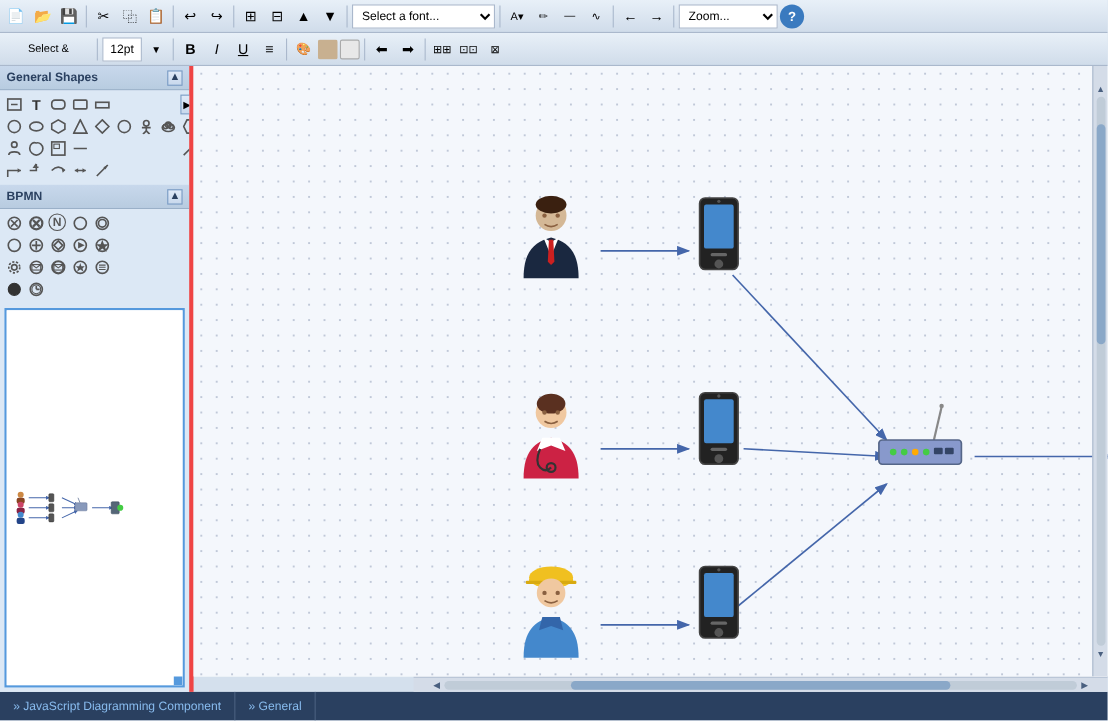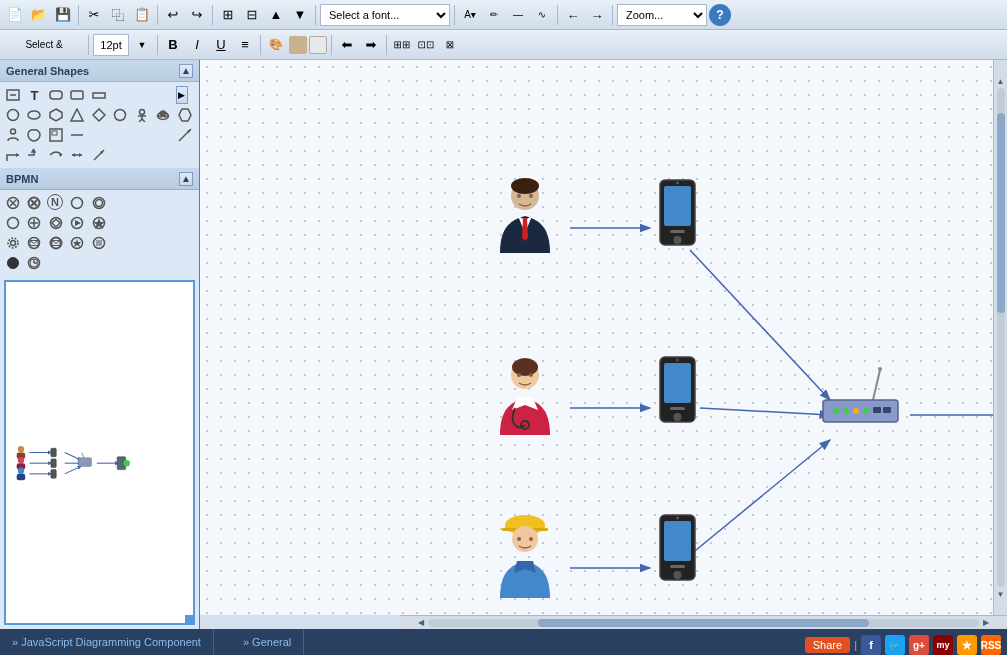--- a/index.html
+++ b/index.html
@@ -74,23 +74,23 @@
     .underline-btn { text-decoration: underline; }
 
     
     #main-layout {
       display: flex;
       height: calc(655px - 60px - 26px);
     }
 
     
     #left-panel {
-      width: 200px;
+      width: 176px;
       background: #dce8f5;
-      border-right: 1px solid #ef4444;
+      border-right: 4px solid #ef4444;
       display: flex;
       flex-direction: column;
       overflow: hidden;
     }
     .shape-section {
       flex-shrink: 0;
     }
     .section-header {
       display: flex;
       align-items: center;
@@ -225,24 +225,23 @@
       background: #8aa8c8;
       border-radius: 4px;
       cursor: pointer;
     }
 
     
     #footer {
       height: 26px;
       background: #2a4060;
       display: flex;
-      align-items: flex-end;
+      align-items: flex-start;
       color: white;
       font-size: 11px;
-      gap: 17px;
     }
     .footer-link {
       color: #88bbee;
       text-decoration: none;
       padding: 0 12px;
       border-right: 1px solid #4a6080;
       height: 100%;
       display: flex;
       align-items: center;
       cursor: pointer;
@@ -838,23 +837,13 @@
         <div class="hscroll-thumb"></div>
       </div>
       <div class="scroll-arrow">▶</div>
     </div>
   </div>
 </div>
 
 <div id="footer">
   <a class="footer-link">» JavaScript Diagramming Component</a>
   <a class="footer-link">» General</a>
-  <div class="footer-right">
-    <button class="share-btn">Share</button>
-    <span style="color:#aaa;">|</span>
-    <div class="social-icon fb-icon">f</div>
-    <div class="social-icon tw-icon" style="font-size:10px;">🐦</div>
-    <div class="social-icon gp-icon" style="font-size:10px;">g+</div>
-    <div class="social-icon my-icon">my</div>
-    <div class="social-icon star-icon">★</div>
-    <div class="social-icon rss-icon" style="font-size:10px;">RSS</div>
-  </div>
 </div>
 
 </body></html>

